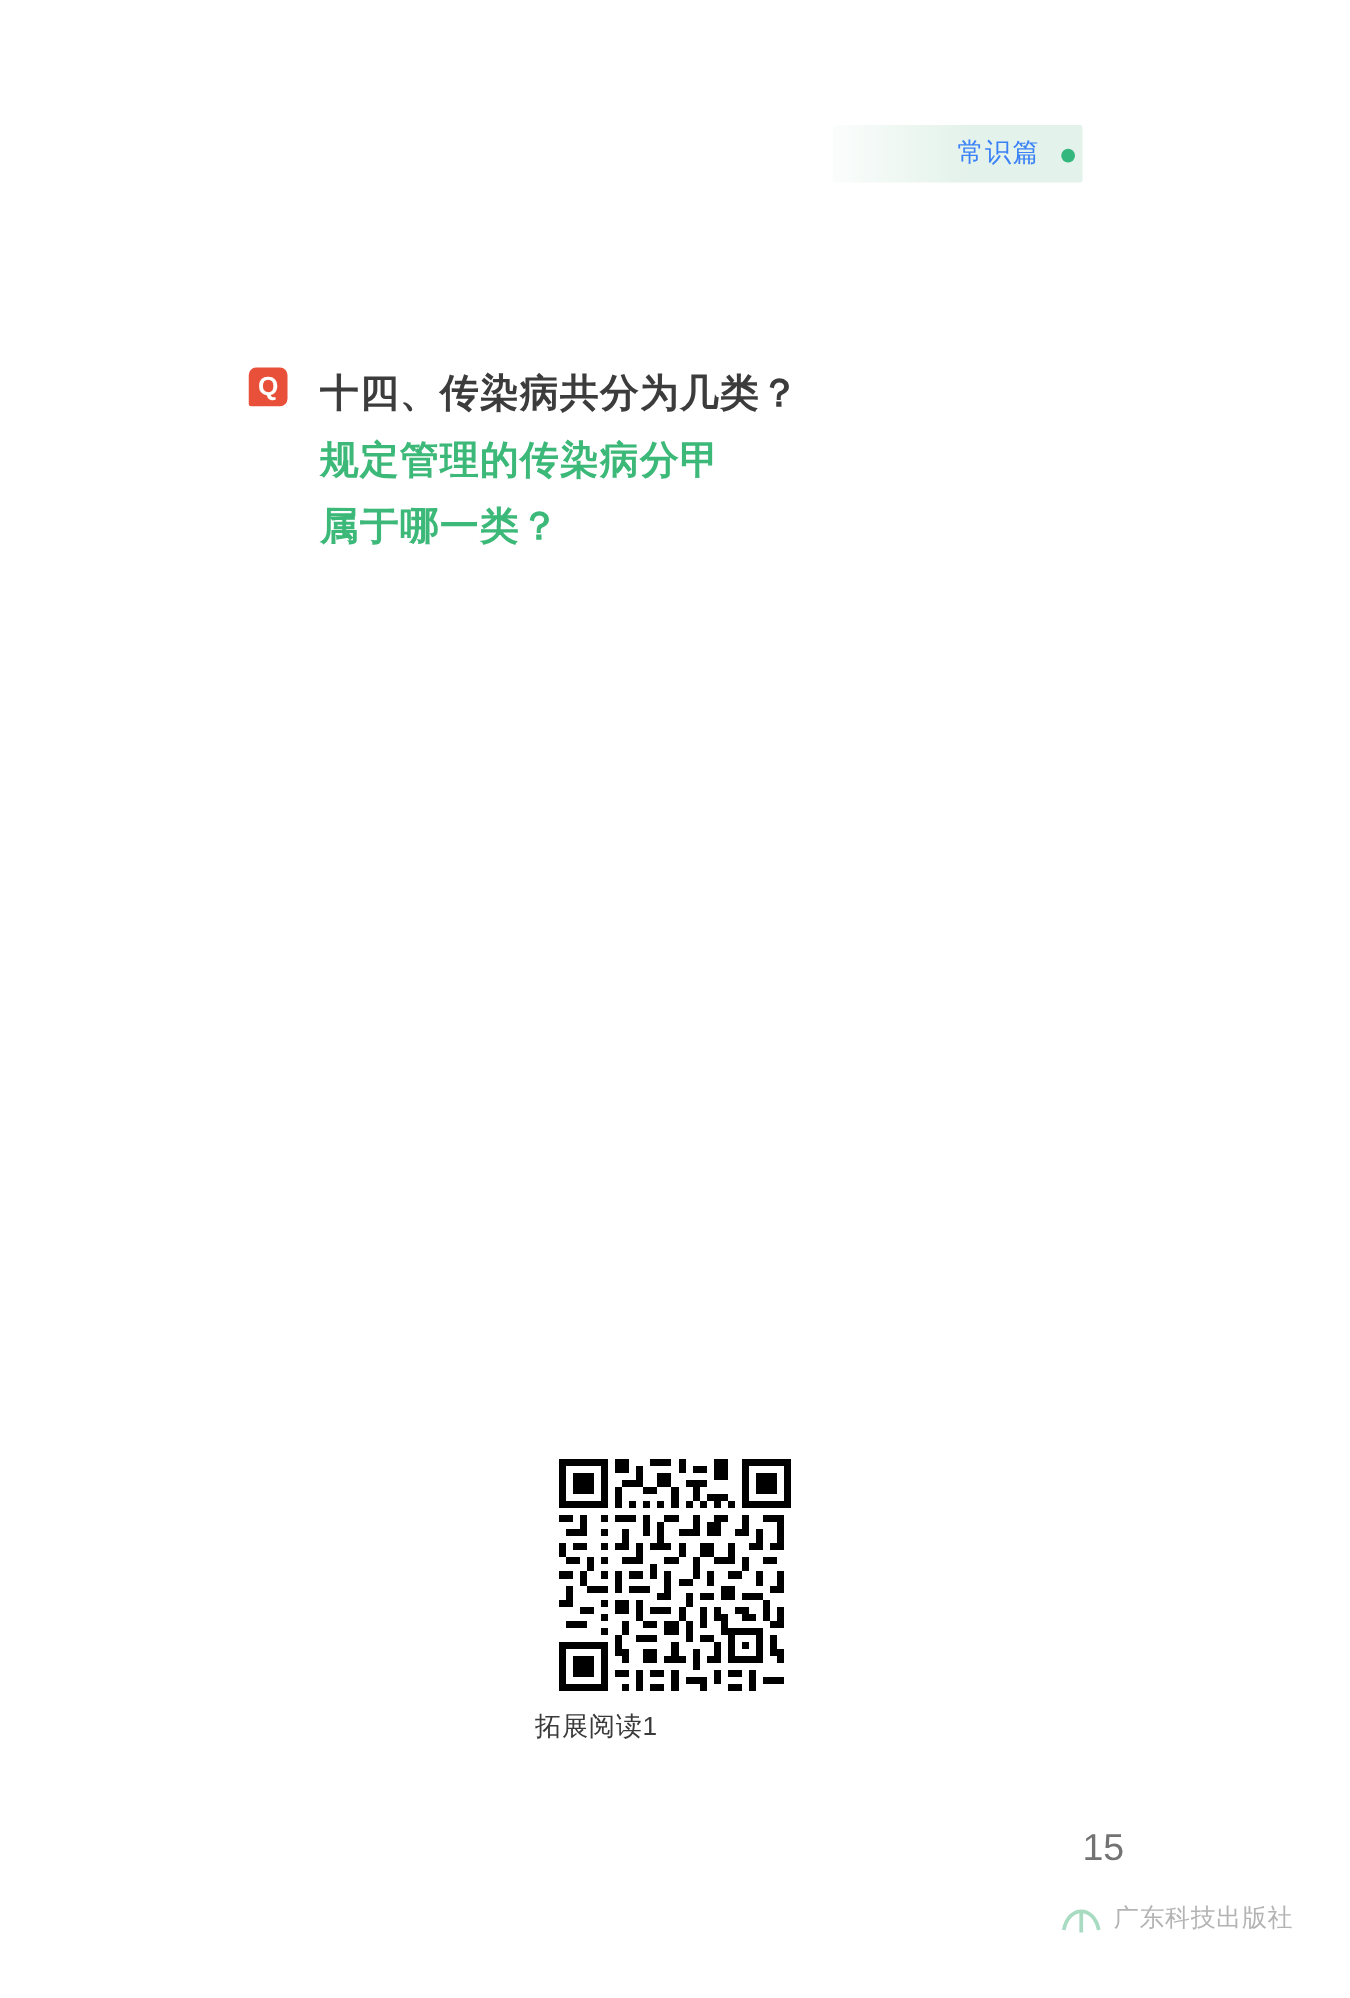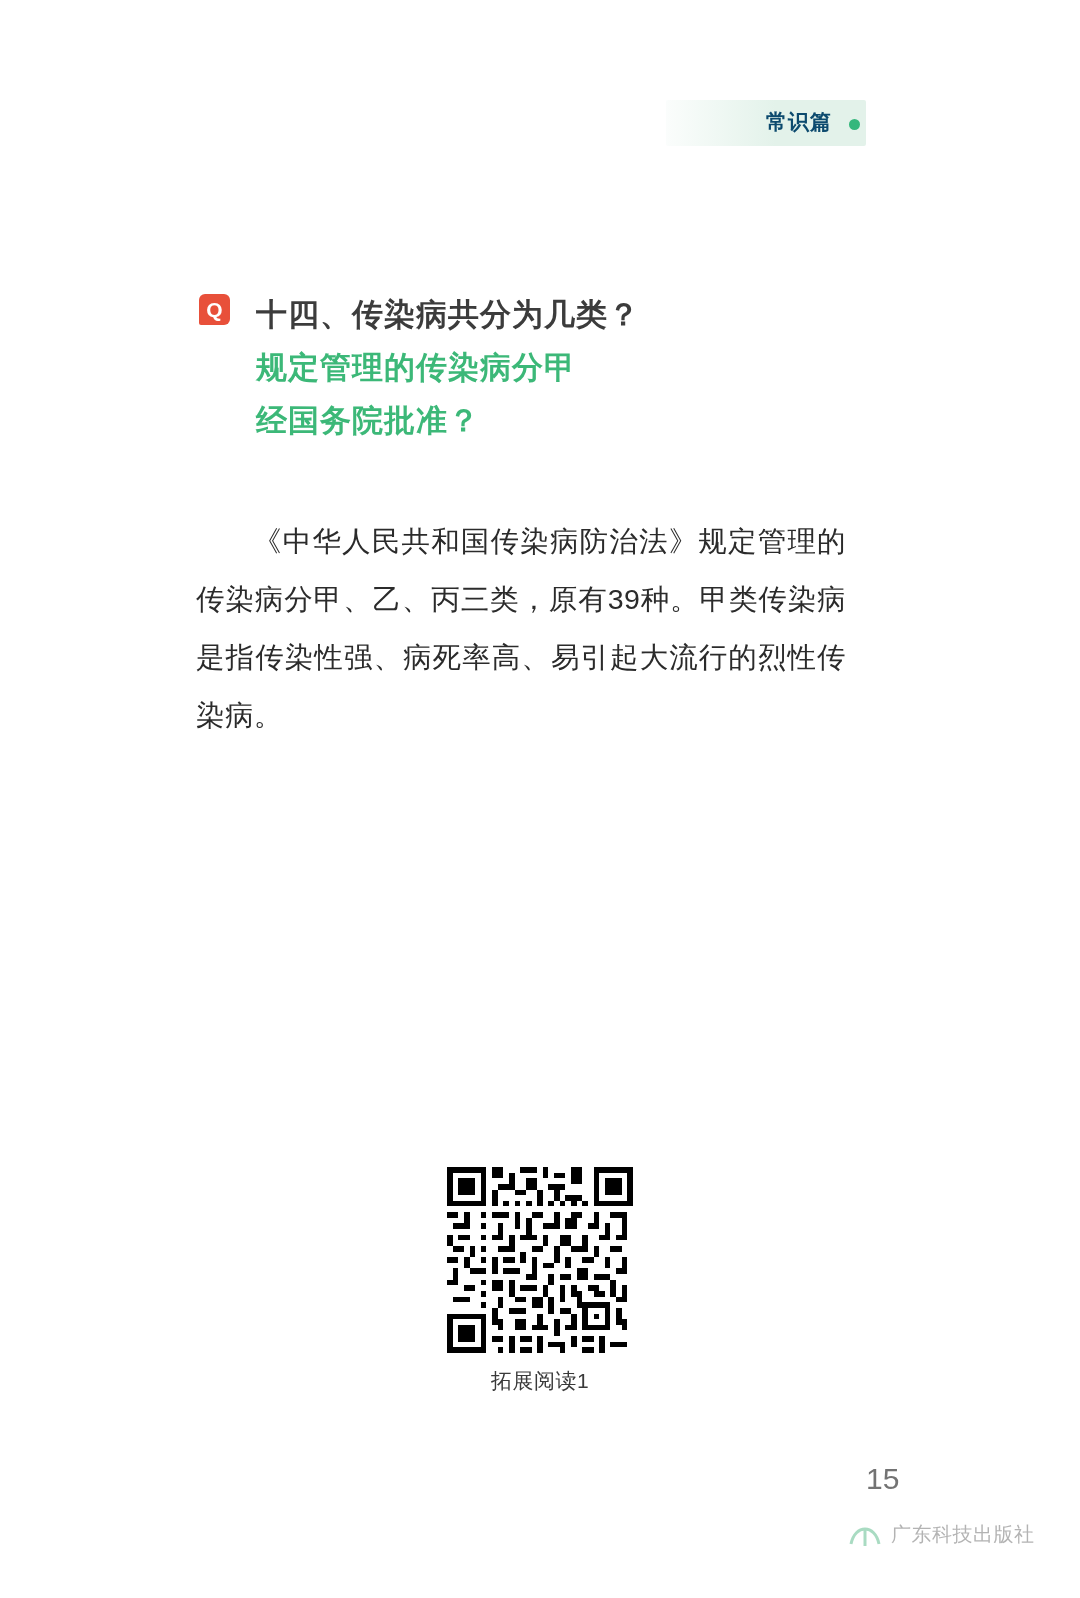--- a/index.html
+++ b/index.html
@@ -24,23 +24,23 @@
     width: 200px;
     height: 46px;
     background: linear-gradient(to right, rgba(226,242,235,0.15), #e3f2ea 55%, #e3f2ea);
     border-radius: 2px;
   }
   .header-label {
     position: absolute;
     top: 108px;
     left: 766px;
     font-size: 21px;
-    font-weight: bold;
+    font-weight: normal;
     letter-spacing: 1px;
-    color: #0c4a6e;
+    color: #3b82f6;
   }
   .header-dot {
     position: absolute;
     top: 119px;
     left: 849px;
     width: 11px;
     height: 11px;
     border-radius: 50%;
     background: #34b77c;
   }
@@ -93,21 +93,20 @@
     margin: 0;
     text-indent: 2em;
   }
 
   
   .qr-wrap {
     position: absolute;
     top: 1167px;
     left: 428px;
     width: 224px;
-    text-align: center;
   }
   .qr-code {
     width: 224px;
     height: 186px;
     display: block;
   }
   .qr-caption {
     margin-top: 14px;
     font-size: 21px;
     color: #3a3a3a;
@@ -150,25 +149,24 @@
 <body>
 
 <div class="header-band"></div>
 <div class="header-label">常识篇</div>
 <div class="header-dot"></div>
 
 <div class="q-badge">Q</div>
 <div class="title-wrap">
   <div class="title-line l1">十四、传染病共分为几类？</div>
   <div class="title-line l2">规定管理的传染病分甲</div>
-  <div class="title-line l3">经国务院批准？</div>
+  <div class="title-line l3">属于哪一类？</div>
 </div>
 
 <div class="body-text">
-  <p>《中华人民共和国传染病防治法》规定管理的传染病分甲、乙、丙三类，原有39种。甲类传染病是指传染性强、病死率高、易引起大流行的烈性传染病。</p>
 </div>
 
 <div class="qr-wrap">
   <svg class="qr-code" viewBox="0 0 33 33" shape-rendering="crispEdges">
     <rect width="33" height="33" fill="#ffffff"></rect>
     <g fill="#000000">
 
       <rect x="0" y="0" width="7" height="1"></rect>
         <rect x="0" y="6" width="7" height="1"></rect>
       <rect x="0" y="0" width="1" height="7"></rect>

